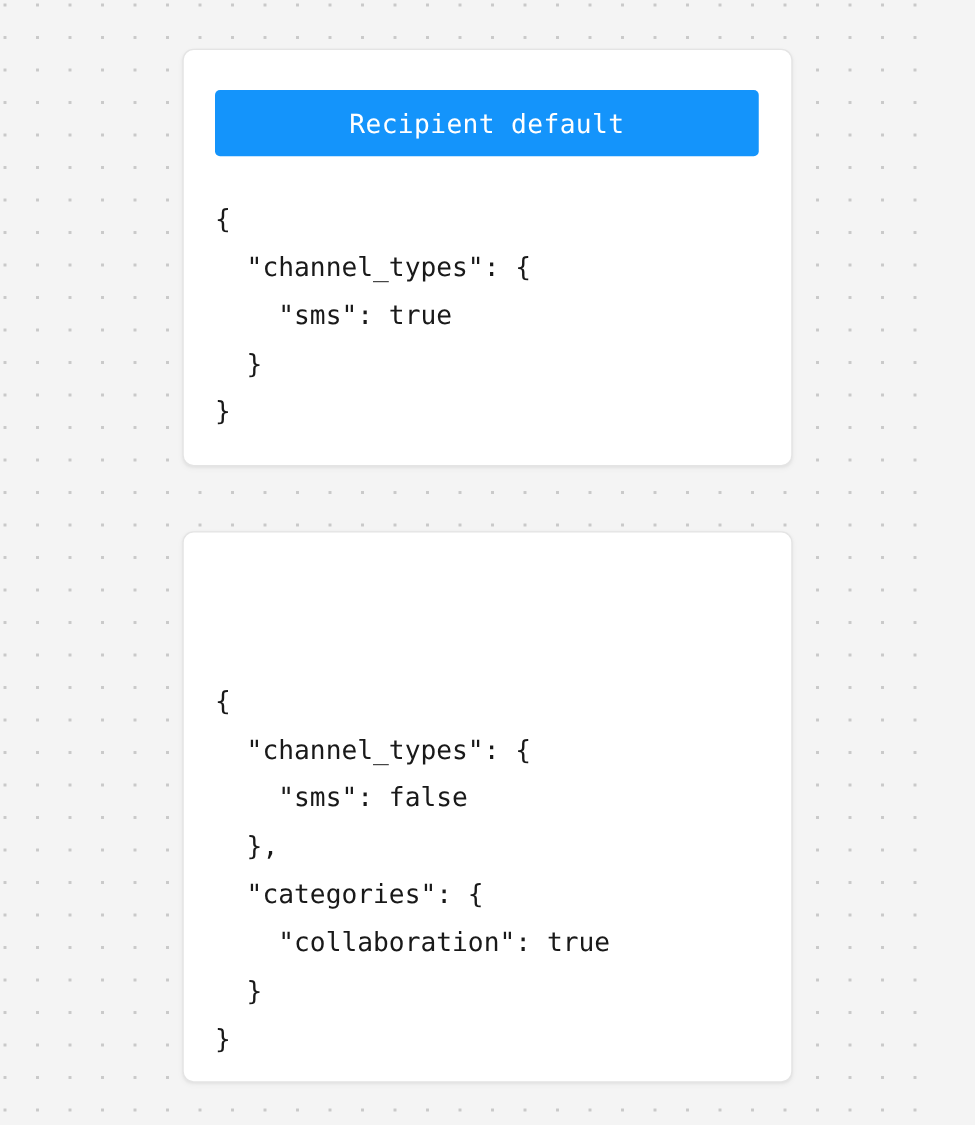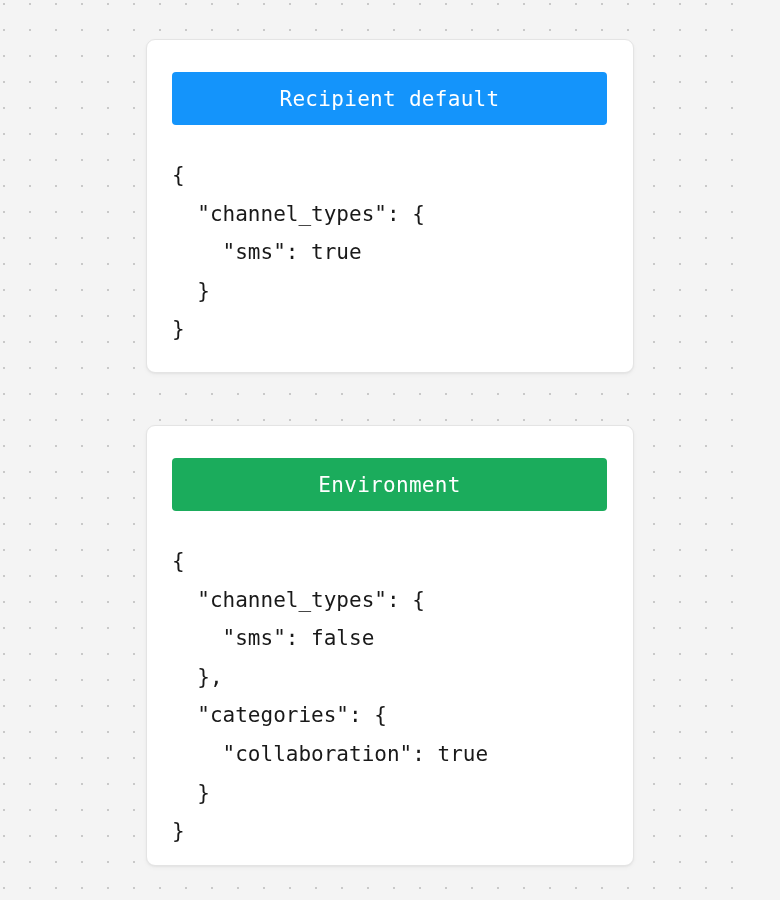--- a/index.html
+++ b/index.html
@@ -100,21 +100,20 @@
 
     <pre class="card-body">{
   "channel_types": {
     "sms": true
   }
 }</pre>
   </div>
 
   <div class="card" id="card-environment">
 
-    <div class="card-header" style="background-color: rgb(27, 172, 92); color: rgb(255, 255, 255);">Environment</div>
 
     <pre class="card-body">{
   "channel_types": {
     "sms": false
   },
   "categories": {
     "collaboration": true
   }
 }</pre>
   </div>

